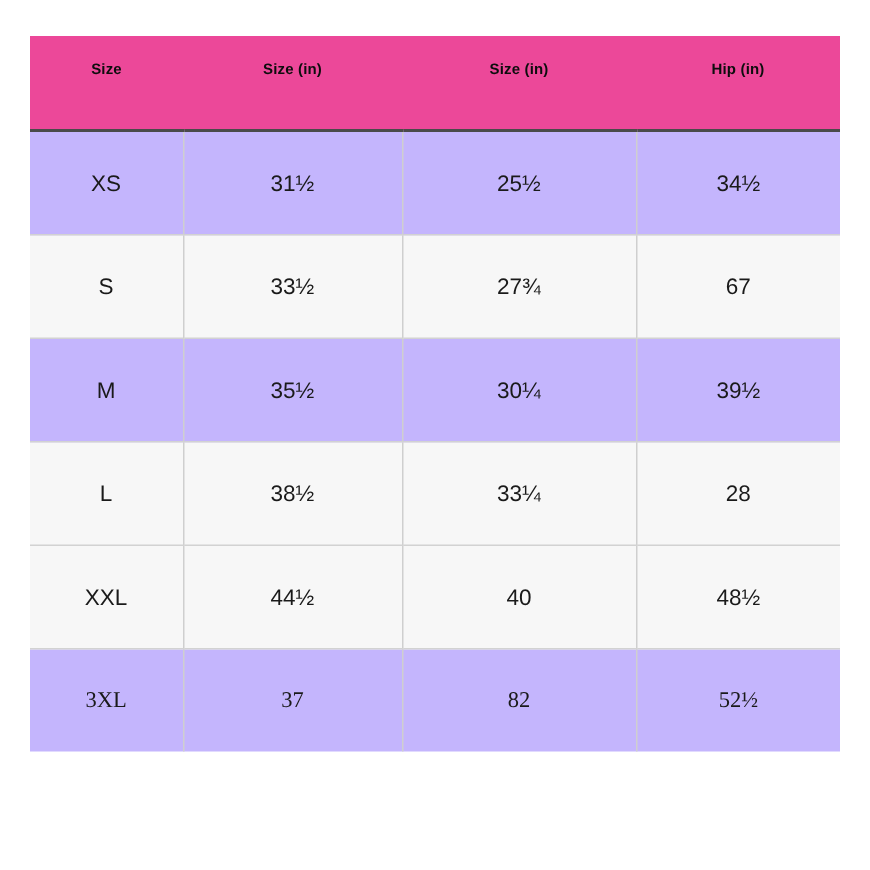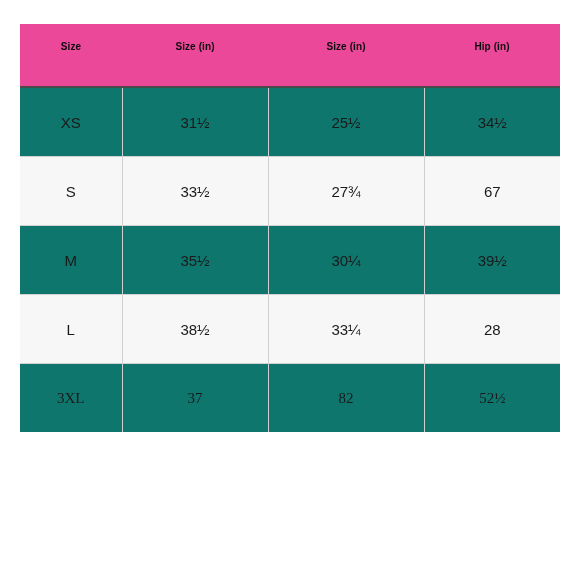--- a/index.html
+++ b/index.html
@@ -68,21 +68,21 @@
   tbody tr:last-child td {
     border-bottom: none;
     font-family: Liberation Serif, serif;
   }
 
   tbody tr.shaded td {
     background: #f7f7f7;
   }
 
   tbody tr.plain td {
-    background: #0f766e;
+    background: #c4b5fd;
   }
 
   thead th:not(:last-child) {
     border-right: none;
   }
 </style>
 </head>
 <body>
 
 <div class="chart-wrap">
@@ -119,20 +119,26 @@
         <td>35½</td>
         <td>30¼</td>
         <td>39½</td>
       </tr>
       <tr class="shaded">
         <td>L</td>
         <td>38½</td>
         <td>33¼</td>
         <td>28</td>
       </tr>
+      <tr class="shaded">
+        <td>XXL</td>
+        <td>44½</td>
+        <td>40</td>
+        <td>48½</td>
+      </tr>
       <tr class="plain">
         <td>3XL</td>
         <td>37</td>
         <td>82</td>
         <td>52½</td>
       </tr>
     </tbody>
   </table>
 </div>
 

